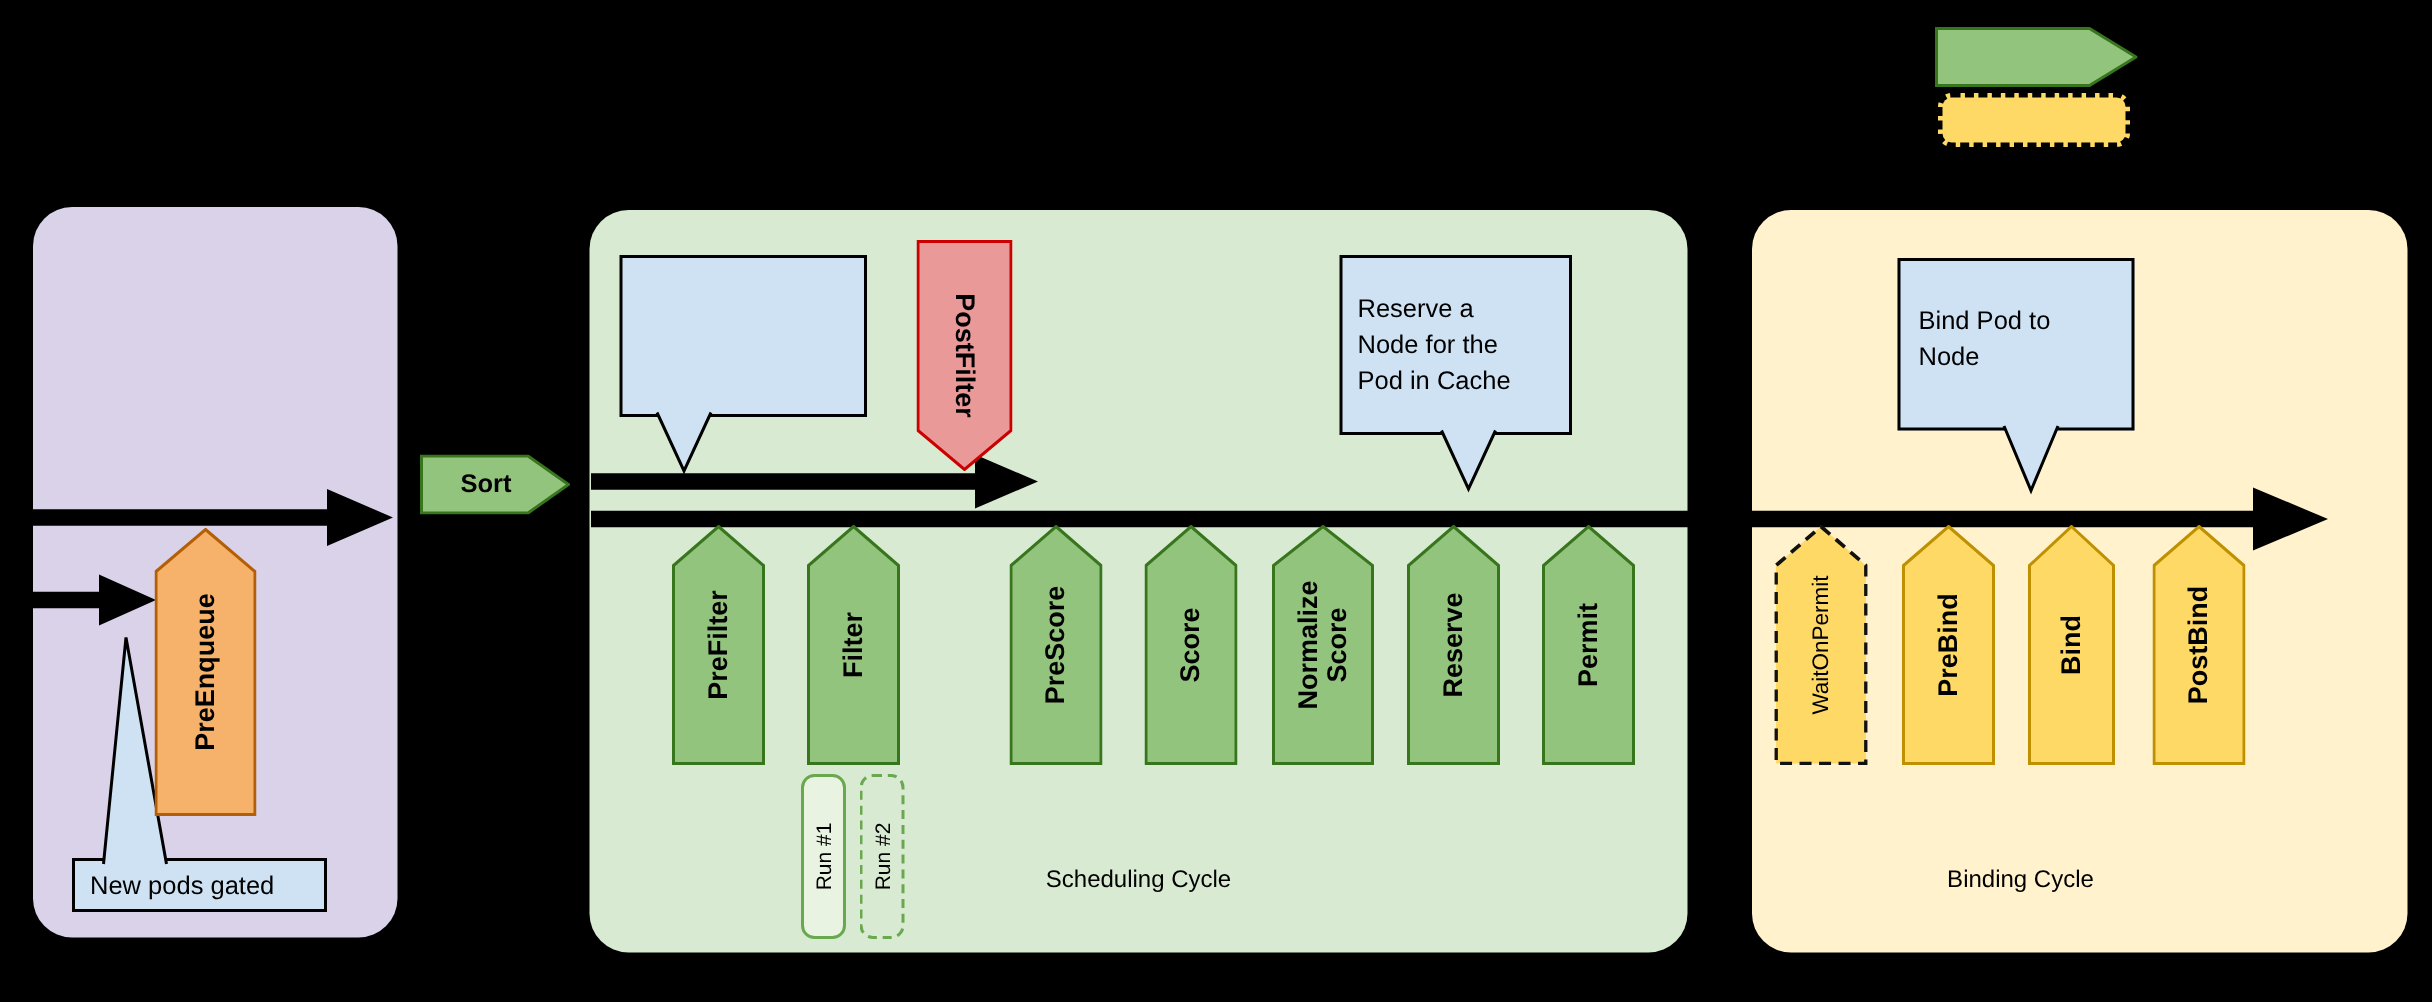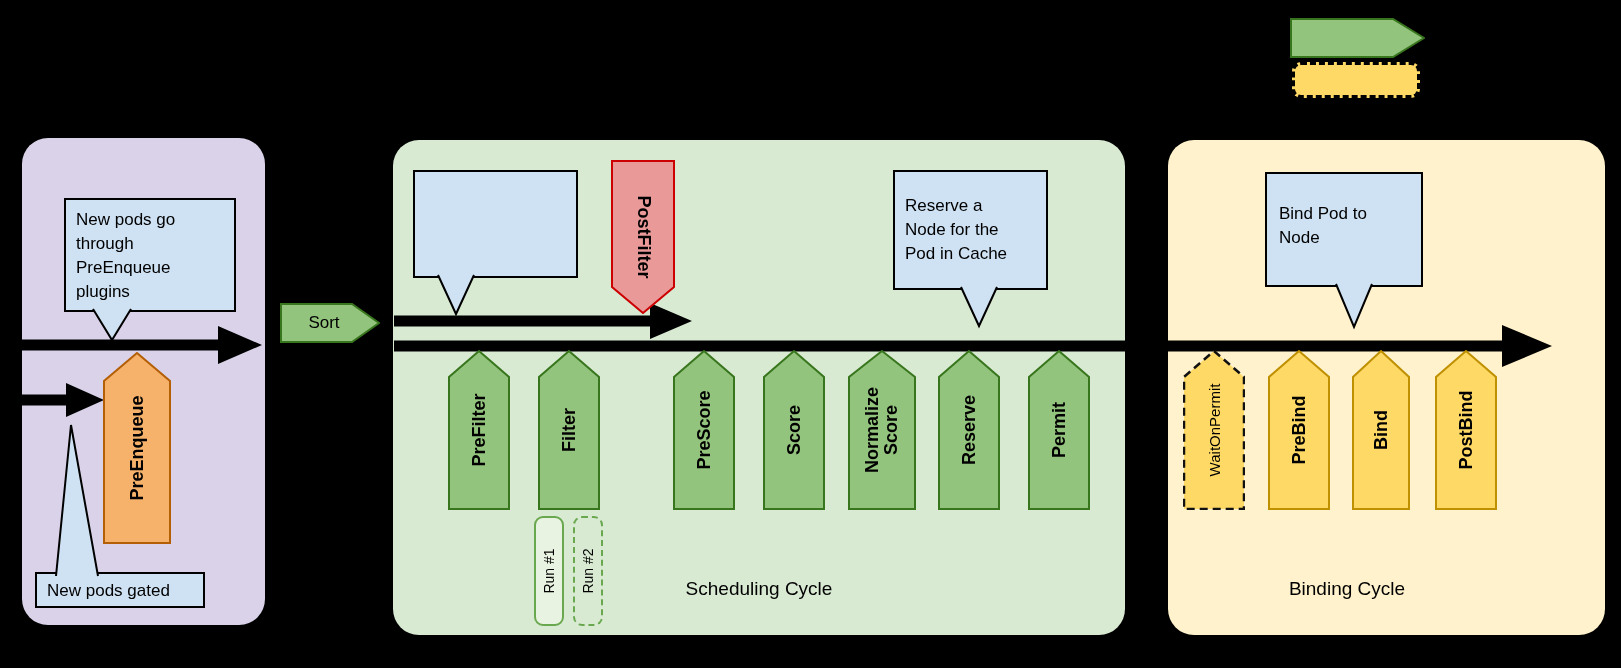--- a/index.html
+++ b/index.html
@@ -1,63 +1,57 @@
 <!DOCTYPE html>
 <html><head>
 <meta charset="utf-8">
 <style>
   html,body{margin:0;padding:0;background:#000;}
   .stage{position:relative;width:1621px;height:668px;background:#000;overflow:hidden;
          font-family:"Liberation Sans",sans-serif;color:#000;}
   .panel{position:absolute;border-radius:26px;}
-  .panel-title{position:absolute;text-align:center;font-size:19px;color:#000;}
+  .panel-title{position:absolute;text-align:center;font-size:16px;color:#000;}
   .bubble{position:absolute;background:#cfe2f3;border:2px solid #000;box-sizing:border-box;}
   .bubble .txt{position:absolute;font-size:17px;line-height:1.42;color:#000;}
   .tail{position:absolute;overflow:visible;}
   .pin{position:absolute;}
   .pin svg{display:block;}
   .pin .lbl{position:absolute;left:50%;top:50%;transform:translate(-50%,-50%) rotate(-90deg);
             font-weight:700;font-size:18px;white-space:nowrap;color:#000;}
   .pin .lbl.down{transform:translate(-50%,-50%) rotate(90deg);}
   .pin .lbl.wrap{white-space:normal;width:118px;text-align:center;line-height:1.05;}
   .pin .lbl.thin{font-weight:400;font-size:15px;}
   .chip{position:absolute;box-sizing:border-box;border:2px solid #6aa84f;border-radius:9px;background:#e9f3e1;}
   .chip.dashed{border-style:dashed;background:transparent;}
   .chip .lbl{position:absolute;left:50%;top:50%;transform:translate(-50%,-50%) rotate(-90deg);
              font-size:14px;white-space:nowrap;color:#000;}
   .arrows{position:absolute;left:0;top:0;pointer-events:none;}
   .sort{position:absolute;left:280px;top:303px;width:100px;height:40px;}
   .sort svg{display:block;}
   .sort .lbl{position:absolute;left:8px;top:50%;transform:translateY(-50%);width:72px;
-             text-align:center;font-weight:400;font-size:17px;color:#000;}
+             text-align:center;font-weight:700;font-size:17px;color:#000;}
   .legend-dashed{position:absolute;left:1292px;top:62px;width:128px;height:36px;background:#ffd966;
                  border:3px dashed #000;border-radius:9px;box-sizing:border-box;}
 </style>
 </head>
 <body>
 
 <div class="stage">
 
   <svg class="pin" style="left:1290px;top:18px" width="135" height="40">
     <polygon points="1,1 103,1 134,20 103,39 1,39" fill="#93c47d" stroke="#38761d" stroke-width="2"></polygon>
   </svg>
   <div class="legend-dashed"></div>
 
   <div class="panel" style="left:22px;top:138px;width:243px;height:487px;background:#d9d2e9"></div>
   <div class="panel" style="left:393px;top:140px;width:732px;height:495px;background:#d9ead3"></div>
   <div class="panel" style="left:1168px;top:140px;width:437px;height:495px;background:#fff2cc"></div>
 
-  <div class="bubble" style="left:64px;top:198px;width:172px;height:114px">
-    <div class="txt" style="left:10px;top:8px;width:128px">New pods go through PreEnqueue plugins</div>
-    <svg class="tail" style="left:26px;top:109px" width="40" height="32">
-      <path d="M1,0 L20,31 L39,0" fill="#cfe2f3" stroke="#000" stroke-width="2"></path>
-    </svg>
-  </div>
 
-  <div class="bubble" style="left:35px;top:572px;width:170px;height:36px">
+  <div class="bubble" style="left:48px;top:572px;width:170px;height:36px">
     <svg class="tail" style="left:18px;top:-150px" width="44" height="152">
       <path d="M1,152 L16,1 L43,152" fill="#cfe2f3" stroke="#000" stroke-width="2"></path>
     </svg>
     <div class="txt" style="left:10px;top:5px;width:150px">New pods gated</div>
   </div>
 
   <div class="bubble" style="left:413px;top:170px;width:165px;height:108px">
     <svg class="tail" style="left:22px;top:103px" width="38" height="40">
       <path d="M1,0 L19,39 L37,0" fill="#cfe2f3" stroke="#000" stroke-width="2"></path>
     </svg>

